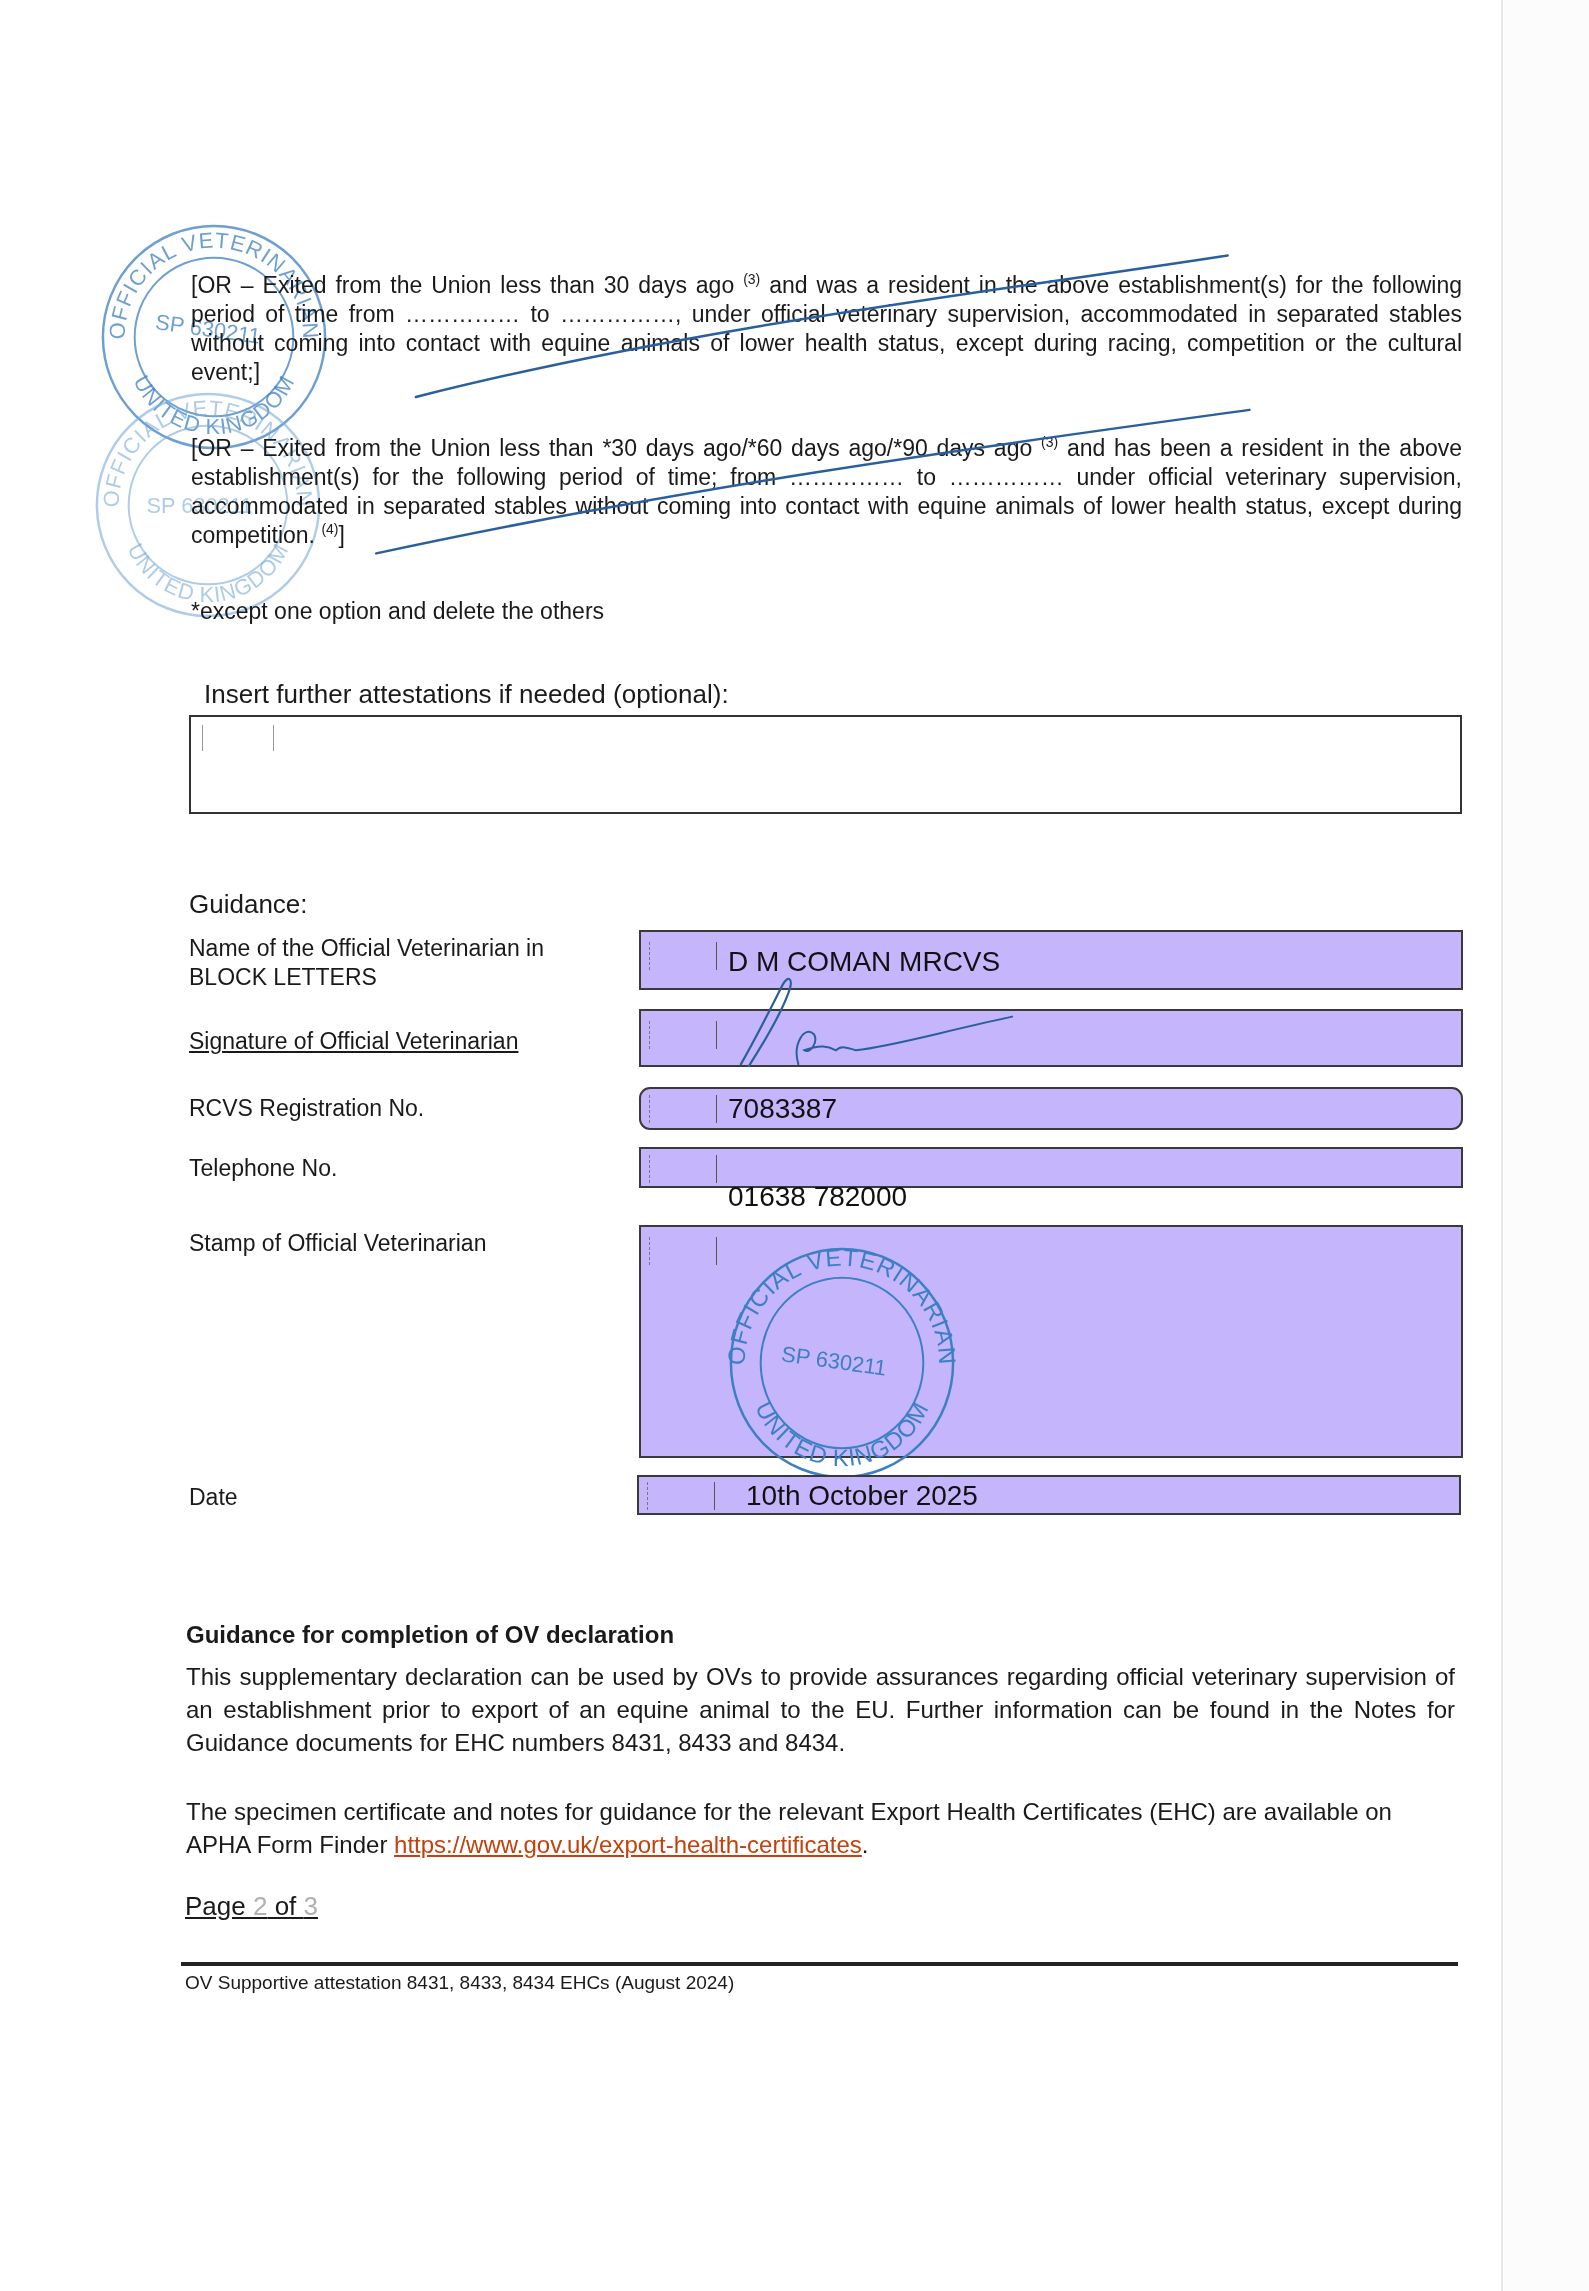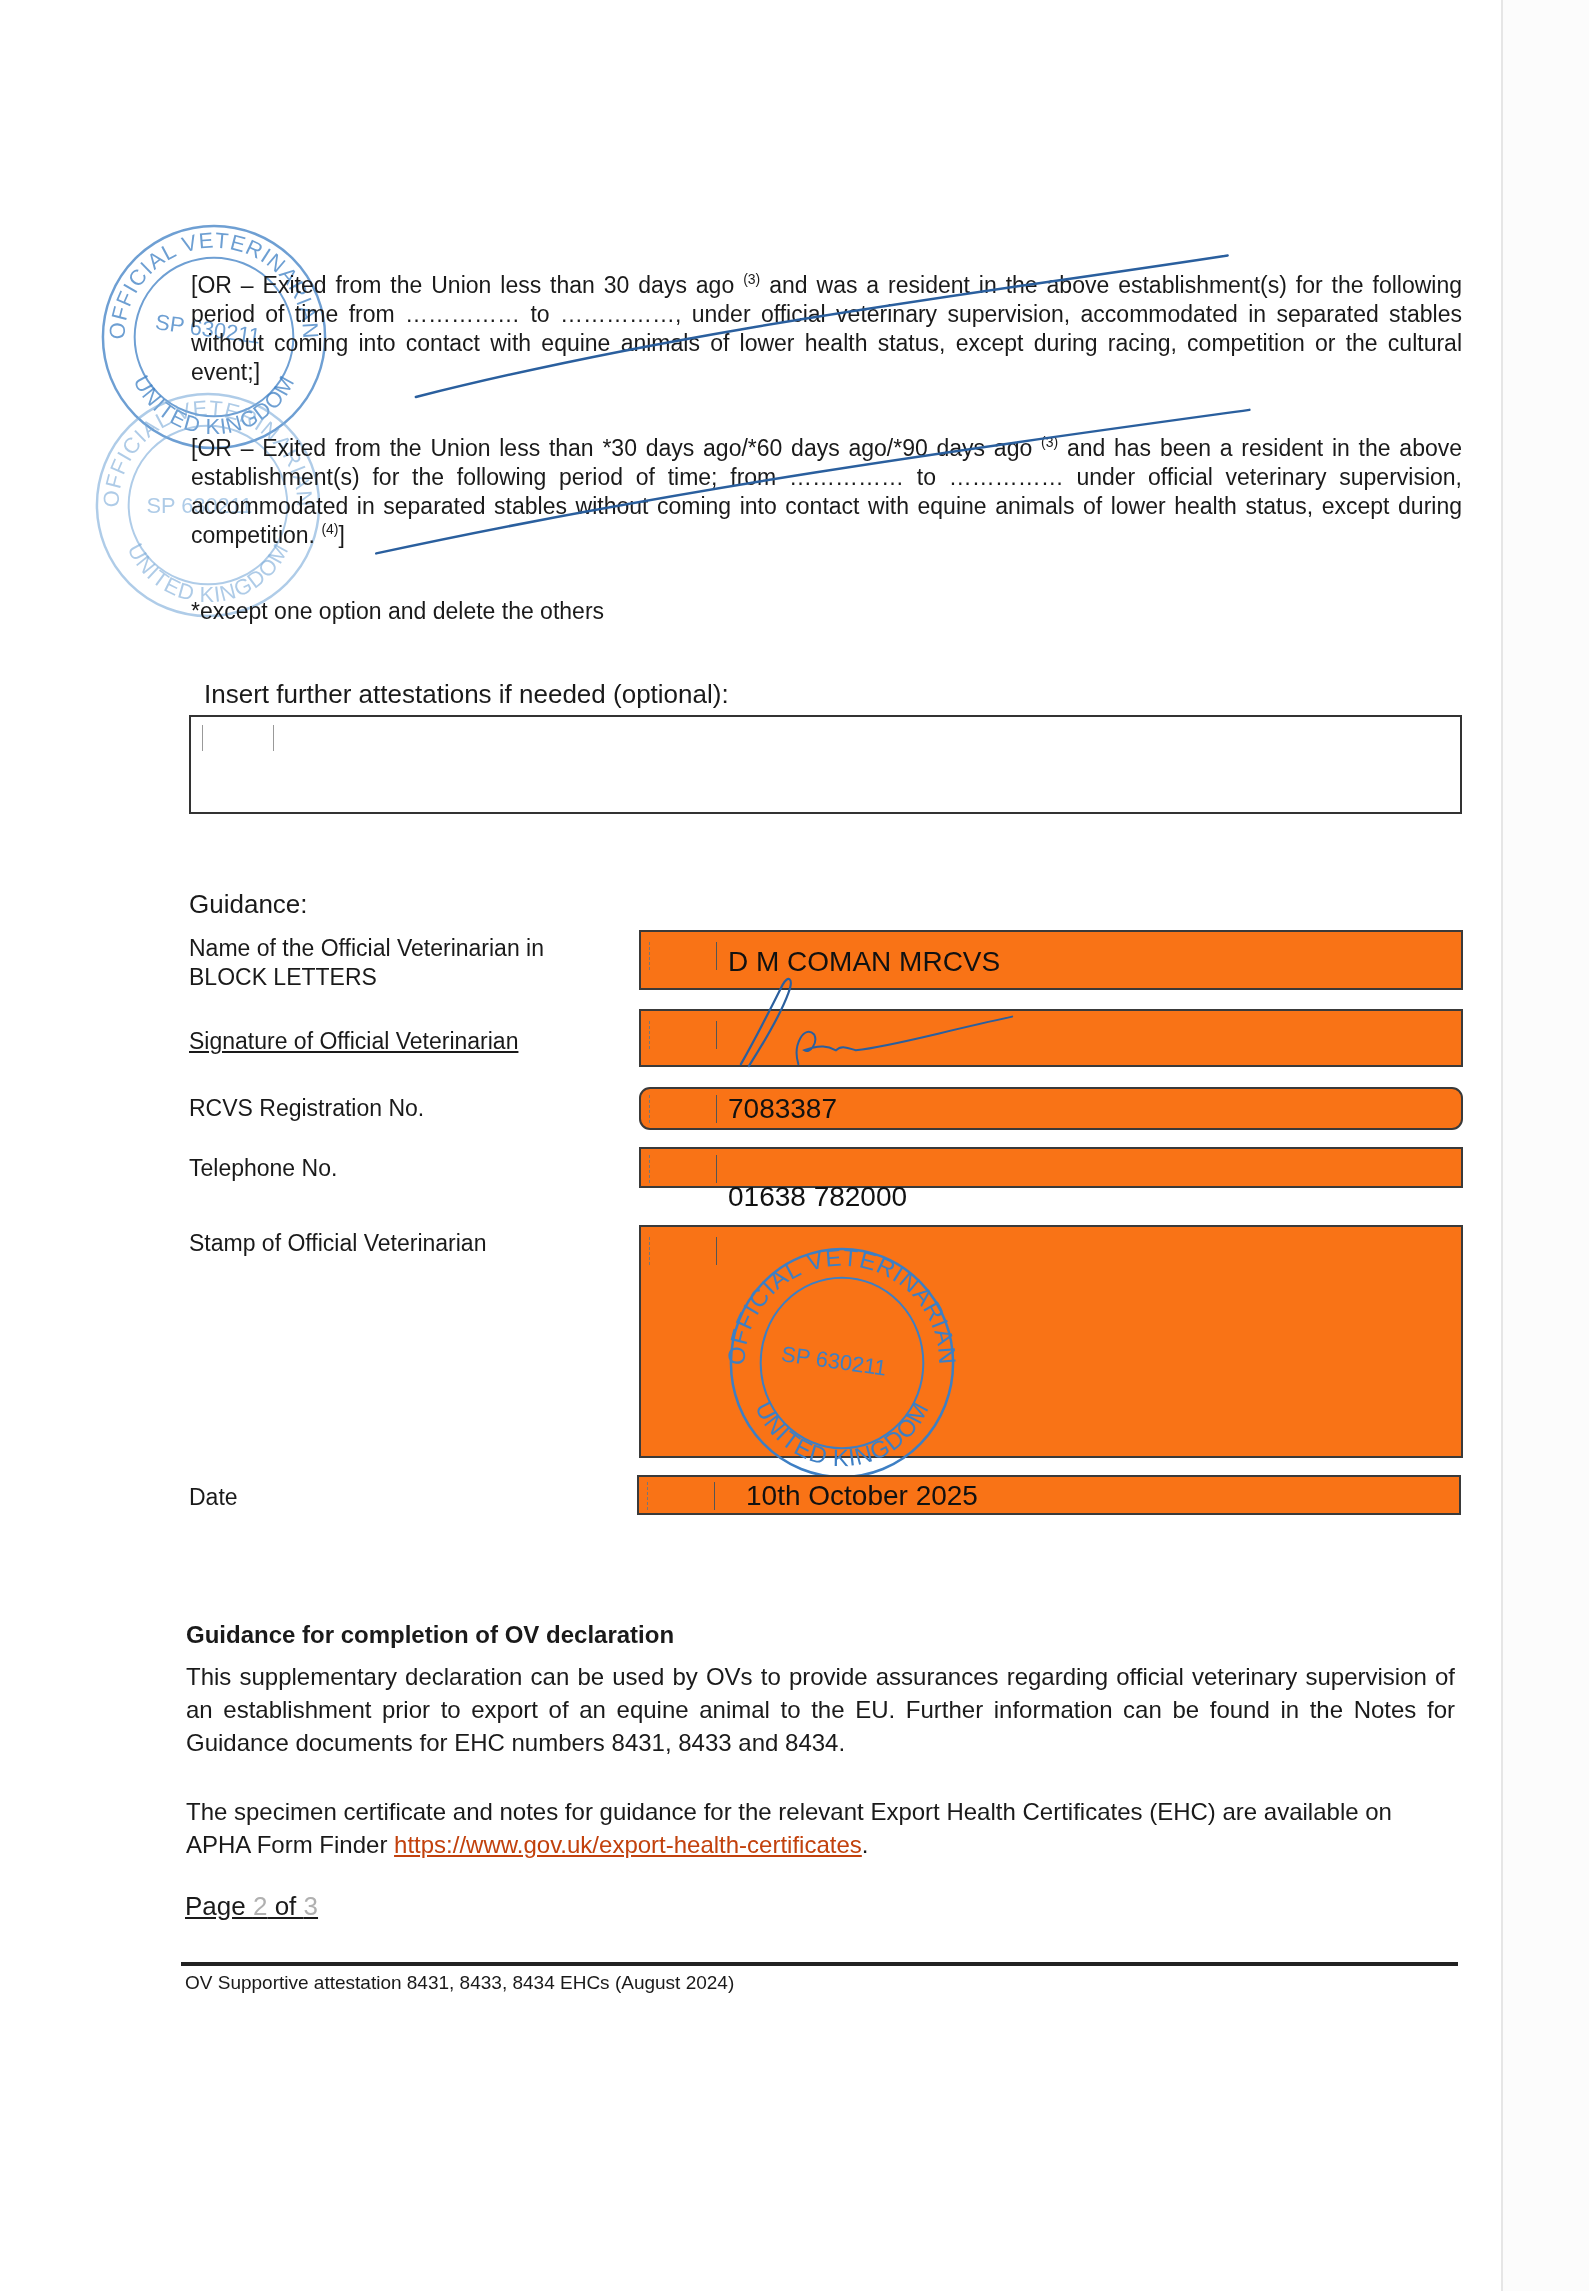--- a/index.html
+++ b/index.html
@@ -37,21 +37,21 @@
     background: #fff;
   }
   .cursor-mark { position: absolute; width: 1px; background: #999; }
 
   #sig-heading { left: 189px; top: 889px; font-size: 26px; }
   .field-label {
     position: absolute; left: 189px; font-size: 23px; line-height: 29px; width: 416px;
   }
   .field-box {
     position: absolute; left: 639px; width: 824px; box-sizing: border-box;
-    border: 2px solid #3a3a3a; background: #f97316;
+    border: 2px solid #3a3a3a; background: #c4b5fd;
   }
   .field-box .tick1 { position: absolute; left: 8px; top: 10px; width: 1px; height: 28px;
     border-left: 1px dashed #777; }
   .field-box .tick2 { position: absolute; left: 75px; top: 10px; width: 1px; height: 28px; background: #555; }
   .field-value {
     position: absolute; left: 87px; font-size: 28px; color: #111;
   }
 
   #lbl-name { top: 934px; }
   #box-name { top: 930px; height: 60px; }

